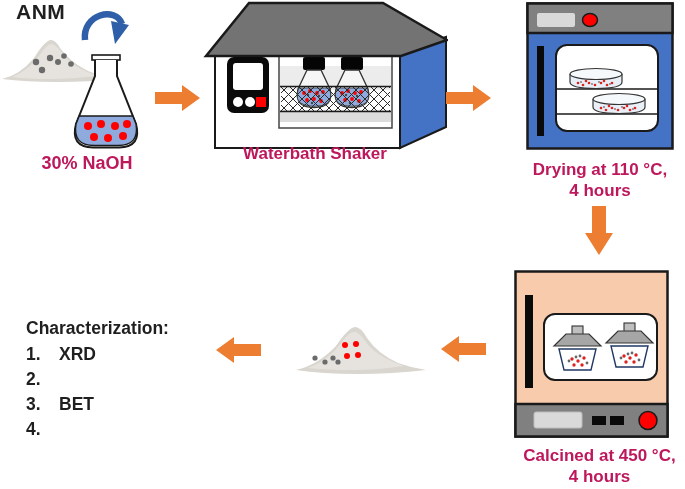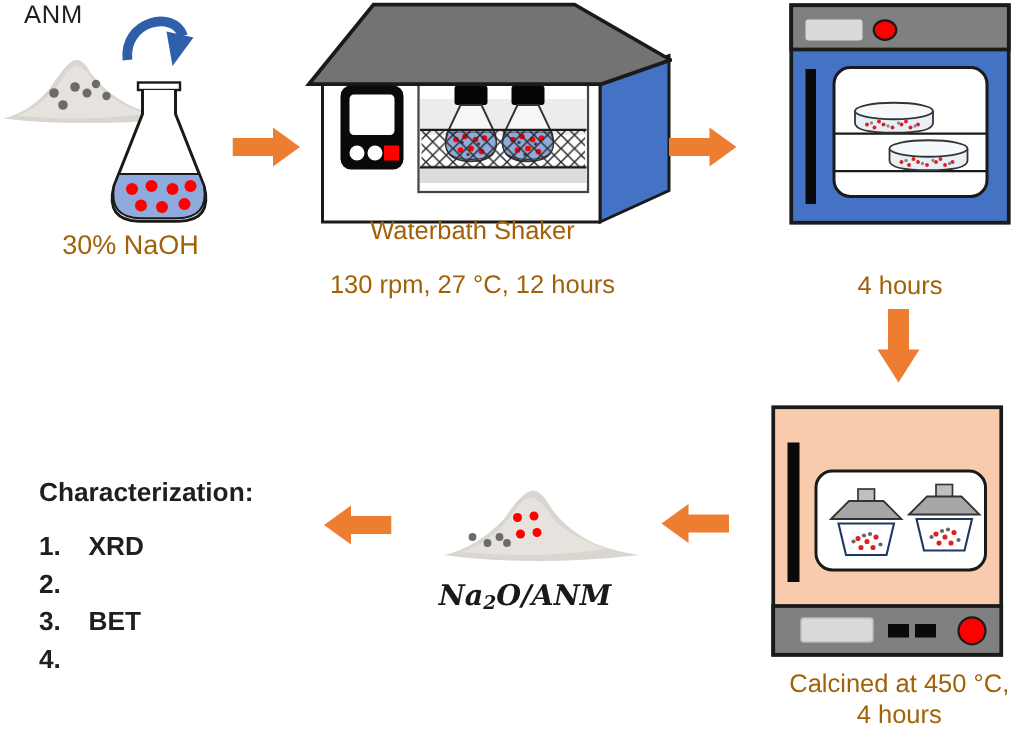--- a/index.html
+++ b/index.html
@@ -1,23 +1,23 @@
 <!DOCTYPE html>
 <html><head>
 <meta charset="utf-8">
 <style>
   html,body{margin:0;padding:0;background:#fff;}
   .canvas{
     position:relative;width:685px;height:489px;background:#ffffff;
     font-family:"Liberation Sans",sans-serif;overflow:hidden;color:#1f1f1f;
   }
   .abs{position:absolute;}
-  .lbl{font-weight:normal;color:#a16207;text-align:center;font-size:17px;line-height:21px;}
-  .anm-title{font-size:17px;font-weight:normal;letter-spacing:.5px;}
-  .char-heading{font-size:17.5px;font-weight:bold;line-height:24px;margin-bottom:12px;}
+  .lbl{font-weight:bold;color:#be185d;text-align:center;font-size:17px;line-height:21px;}
+  .anm-title{font-size:21px;font-weight:bold;letter-spacing:.5px;}
+  .char-heading{font-size:17.5px;font-weight:bold;line-height:24px;margin-bottom:2px;}
   .char-item{display:flex;font-size:17.5px;font-weight:bold;line-height:25px;}
   .char-num{width:33px;flex:0 0 33px;}
   .product-lbl{
     font-family:"DejaVu Serif",serif;font-style:italic;font-weight:bold;
     font-size:19px;text-align:center;color:#1a1a1a;
   }
   .product-lbl sub{font-size:12.5px;vertical-align:-3px;font-style:italic;}
   svg{display:block;}
 </style>
 </head>
@@ -114,21 +114,20 @@
         <rect x="24" y="57" width="42" height="56" rx="7" fill="#0a0a0a"></rect>
         <rect x="30" y="63" width="30" height="27" rx="3" fill="#ffffff"></rect>
         <circle cx="35" cy="102" r="5" fill="#ffffff"></circle>
         <circle cx="47" cy="102" r="5" fill="#ffffff"></circle>
         <rect x="53" y="97" width="10" height="10" fill="#FF0000"></rect>
       </g>
     </svg>
   </div>
 
   <div class="abs lbl" style="left:195px;top:143px;width:240px;">Waterbath Shaker</div>
-  <div class="abs lbl" style="left:195px;top:179px;width:240px;">130 rpm, 27 °C, 12 hours</div>
 
   <div class="abs" style="left:446px;top:84px;">
     <svg width="46" height="28" viewBox="0 0 46 28">
         <polygon points="0,8 27,8 27,1 45,14 27,27 27,20 0,20" fill="#ED7D31"></polygon>
       </svg>
   </div>
 
   <div class="abs" style="left:526px;top:2px;">
     <svg width="148" height="148" viewBox="0 0 148 148">
       <defs>
@@ -156,20 +155,21 @@
       <ellipse cx="64" cy="18" rx="7.5" ry="6.5" fill="#FF0000" stroke="#1a1a1a" stroke-width="1.5"></ellipse>
       <rect x="11" y="44" width="7" height="90" fill="#0a0a0a"></rect>
       <rect x="30" y="43" width="102" height="86" rx="11" fill="#ffffff" stroke="#1a1a1a" stroke-width="2"></rect>
       <line x1="30" y1="87" x2="132" y2="87" stroke="#1a1a1a" stroke-width="1.5"></line>
       <line x1="30" y1="112" x2="132" y2="112" stroke="#1a1a1a" stroke-width="1.5"></line>
       <use href="#dish"></use>
       <use href="#dish" x="23" y="25"></use>
     </svg>
   </div>
 
+  <div class="abs lbl" style="left:515px;top:159px;width:170px;">Drying at 110 °C,</div>
   <div class="abs lbl" style="left:515px;top:180px;width:170px;">4 hours</div>
 
   <div class="abs" style="left:584px;top:206px;">
     <svg width="30" height="50" viewBox="0 0 30 50">
         <polygon points="8,0 22,0 22,27 29,27 15,49 1,27 8,27" fill="#ED7D31"></polygon>
       </svg>
   </div>
 
   <div class="abs" style="left:514px;top:270px;">
     <svg width="155" height="168" viewBox="0 0 155 168">
@@ -219,23 +219,20 @@
       <circle cx="64" cy="30" r="3" fill="#FF0000"></circle>
       <circle cx="55" cy="42" r="3" fill="#FF0000"></circle>
       <circle cx="66" cy="41" r="3" fill="#FF0000"></circle>
       <circle cx="23" cy="44" r="2.6" fill="#6b6b6b"></circle>
       <circle cx="33" cy="48" r="2.6" fill="#6b6b6b"></circle>
       <circle cx="41" cy="44" r="2.6" fill="#6b6b6b"></circle>
       <circle cx="46" cy="48" r="2.6" fill="#6b6b6b"></circle>
     </svg>
   </div>
 
-  <div class="abs product-lbl" style="left:270px;top:386px;width:160px;">
-    <span>Na</span><sub>2</sub><span>O/ANM</span>
-  </div>
 
   <div class="abs" style="left:215px;top:336px;">
     <svg width="46" height="28" viewBox="0 0 46 28">
         <polygon points="46,8 19,8 19,1 1,14 19,27 19,20 46,20" fill="#ED7D31"></polygon>
       </svg>
   </div>
 
   <div class="abs" style="left:26px;top:316px;width:200px;">
     <div class="char-heading">Characterization:</div>
     <div class="char-item">

